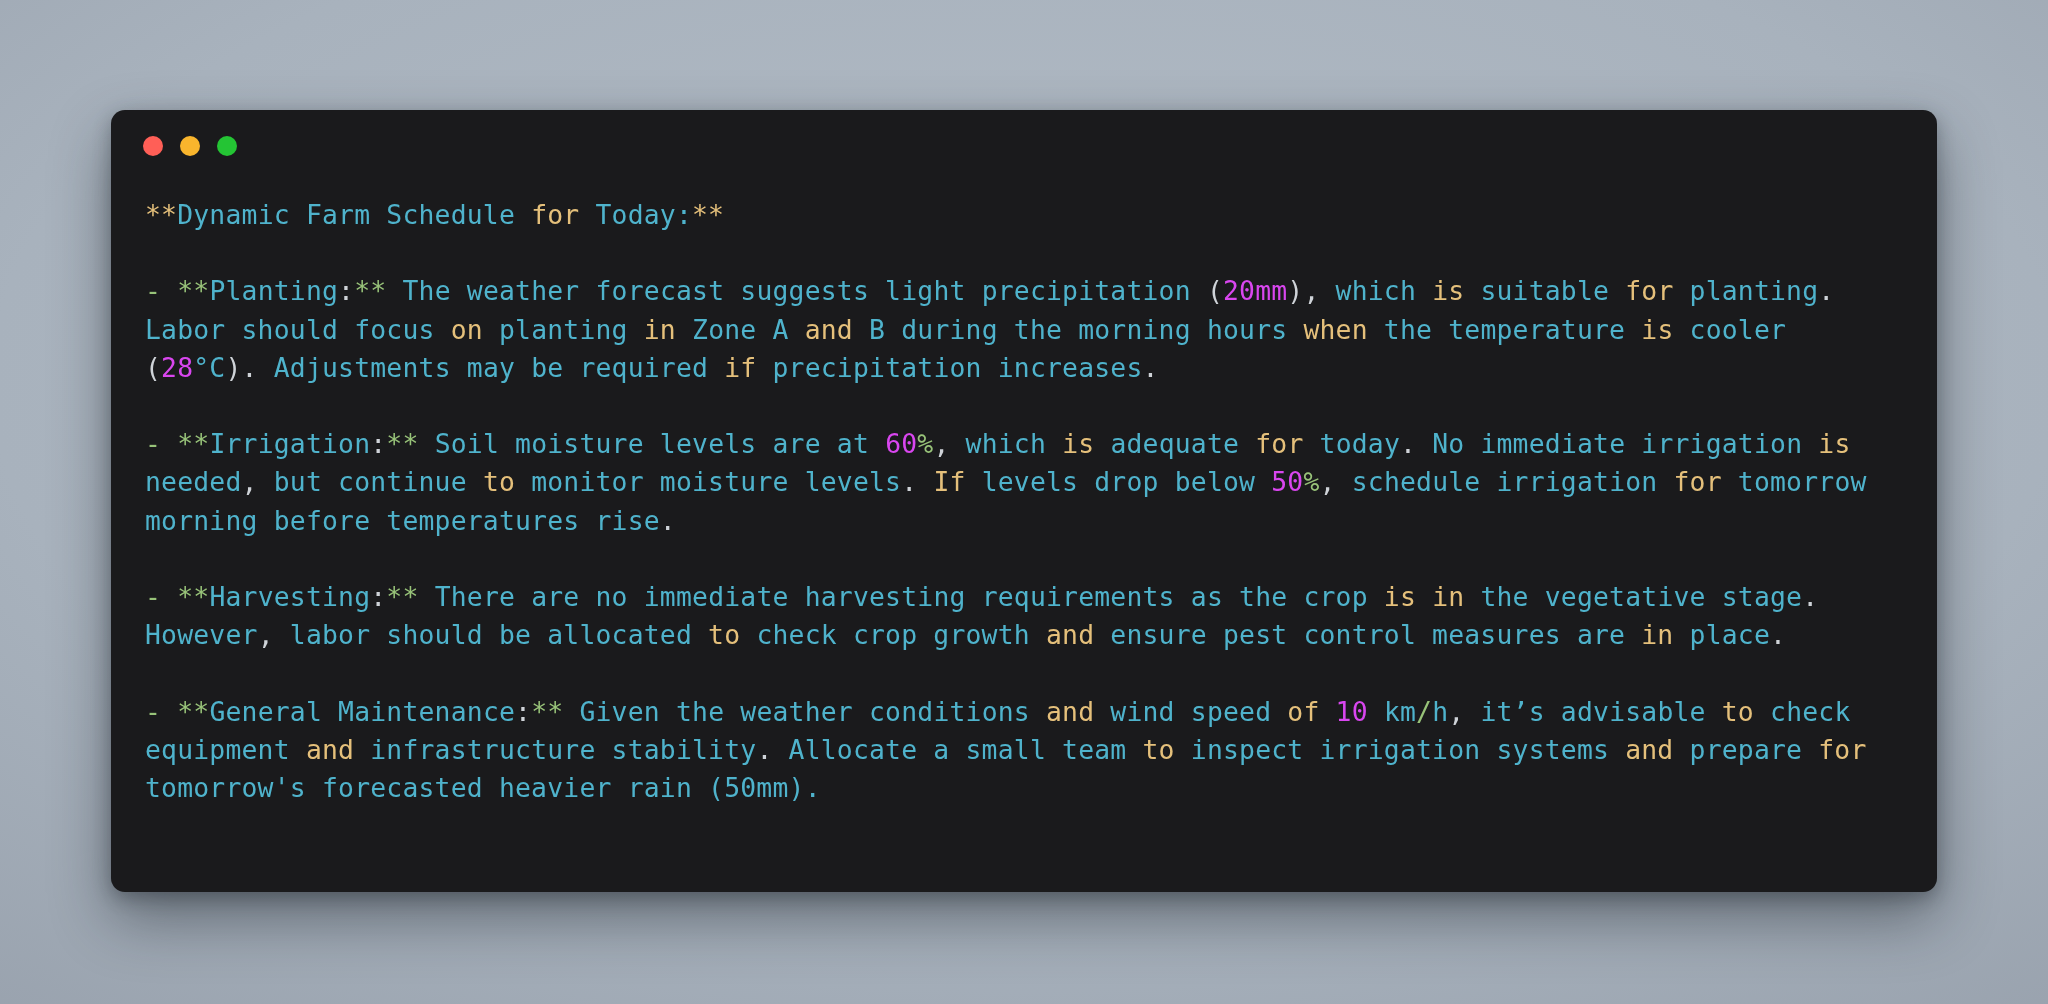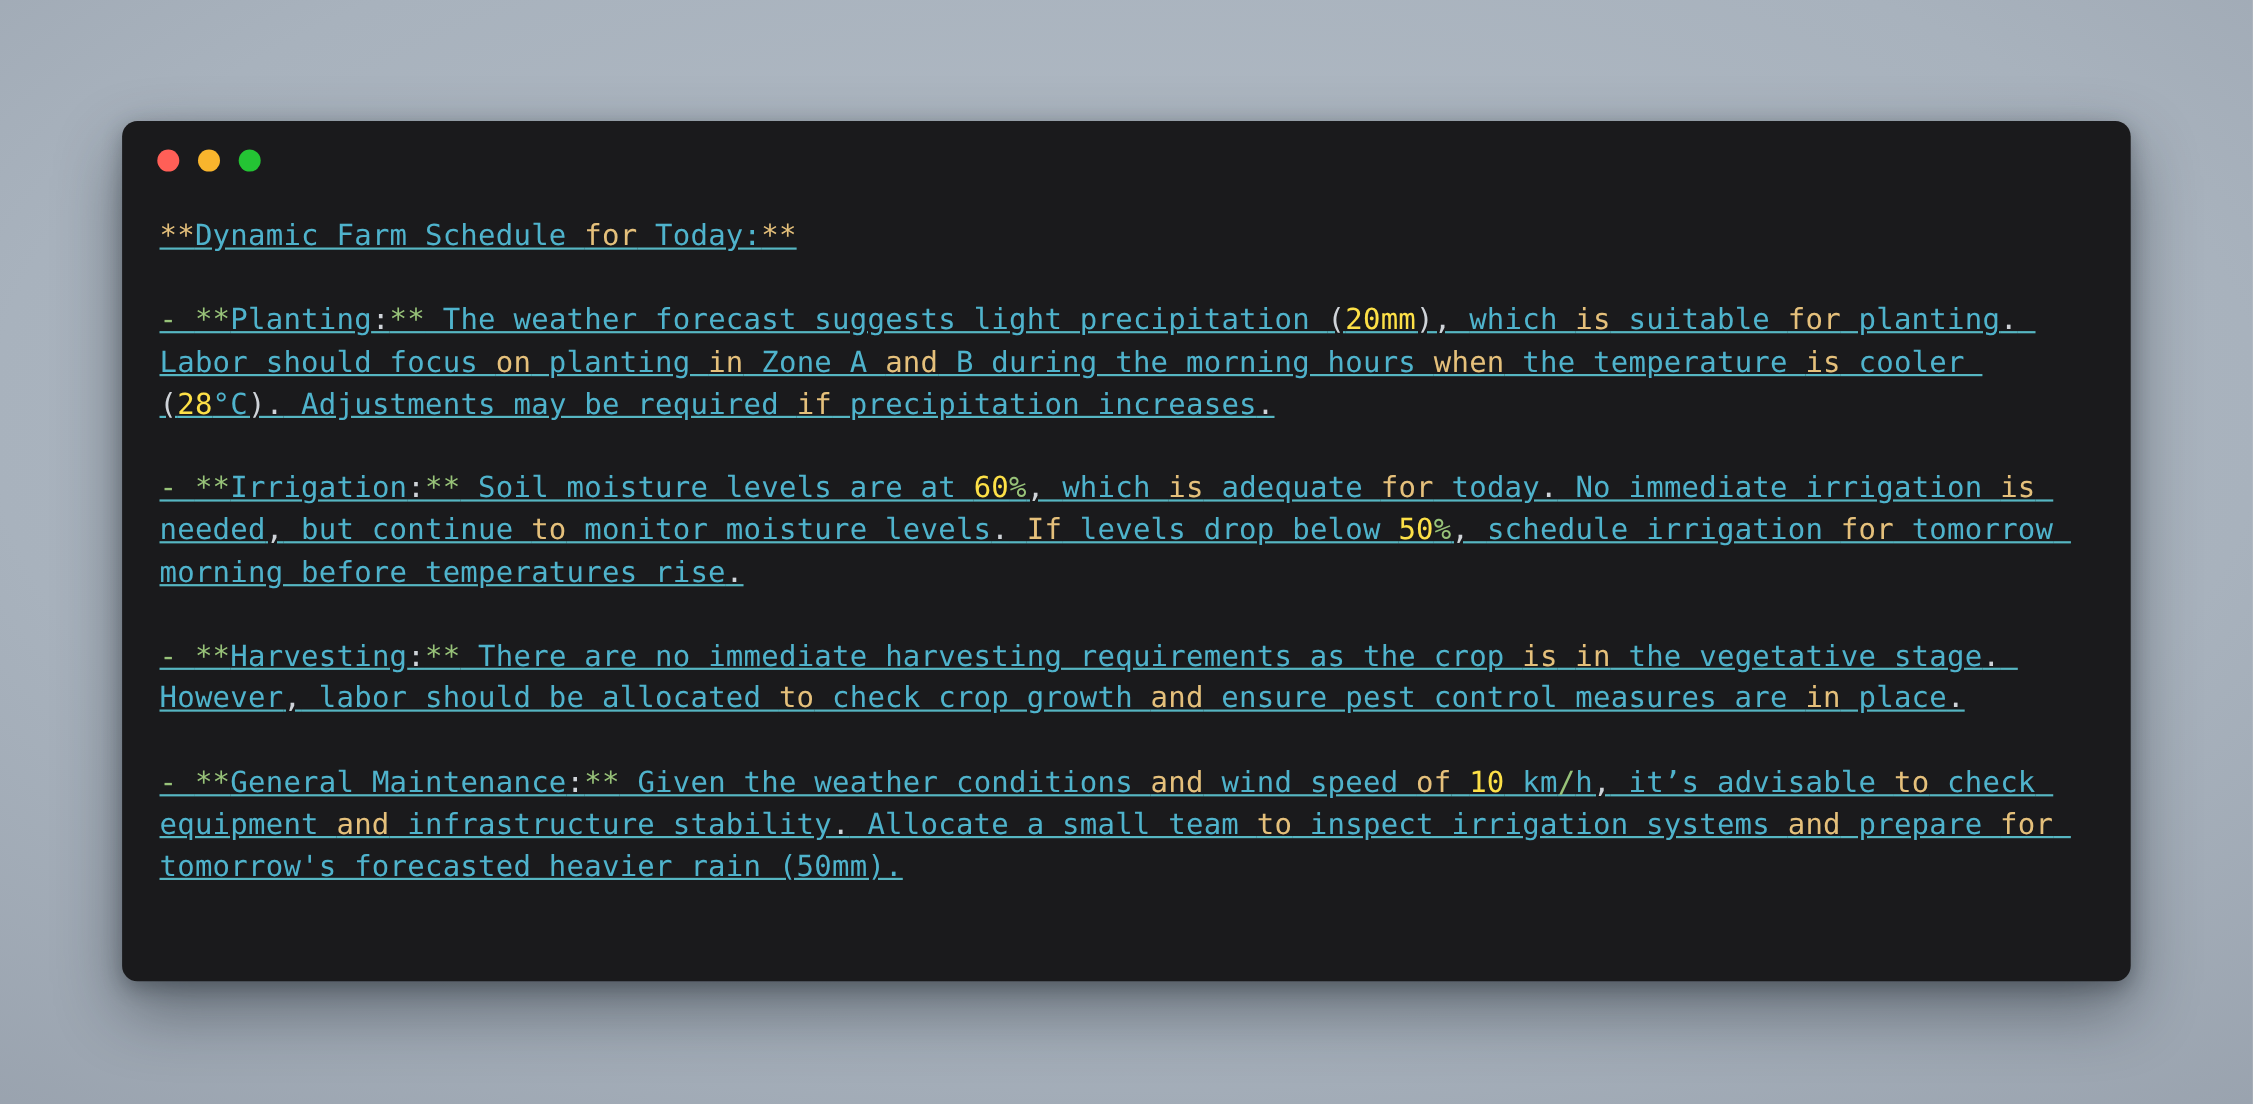--- a/index.html
+++ b/index.html
@@ -53,28 +53,28 @@
   .term {
     padding: 24px 34px 30px 34px;
     font-family: "DejaVu Sans Mono", monospace;
     font-size: 26.4px;
     line-height: 38.2px;
     letter-spacing: 0.2px;
     white-space: pre-wrap;
     word-break: normal;
     color: #56b6c2;
   }
-  .term .line { min-height: 38.2px; text-decoration: underline; }
+  .term .line { min-height: 38.2px; }
   .term .blank { height: 38.2px; }
 
   
   .t-txt  { color: #4fb3cc; }  
   .t-kw   { color: #e5c07b; }  
   .t-grn  { color: #98c379; }  
-  .t-num  { color: #fde047; }  
+  .t-num  { color: #d946ef; }  
   .t-pun  { color: #cfd3d8; }  
 </style>
 </head>
 <body>
 
 <div class="window">
 
   <div class="titlebar">
     <div class="lights">
       <span class="light red" style="background: rgb(255, 95, 87);"></span>

